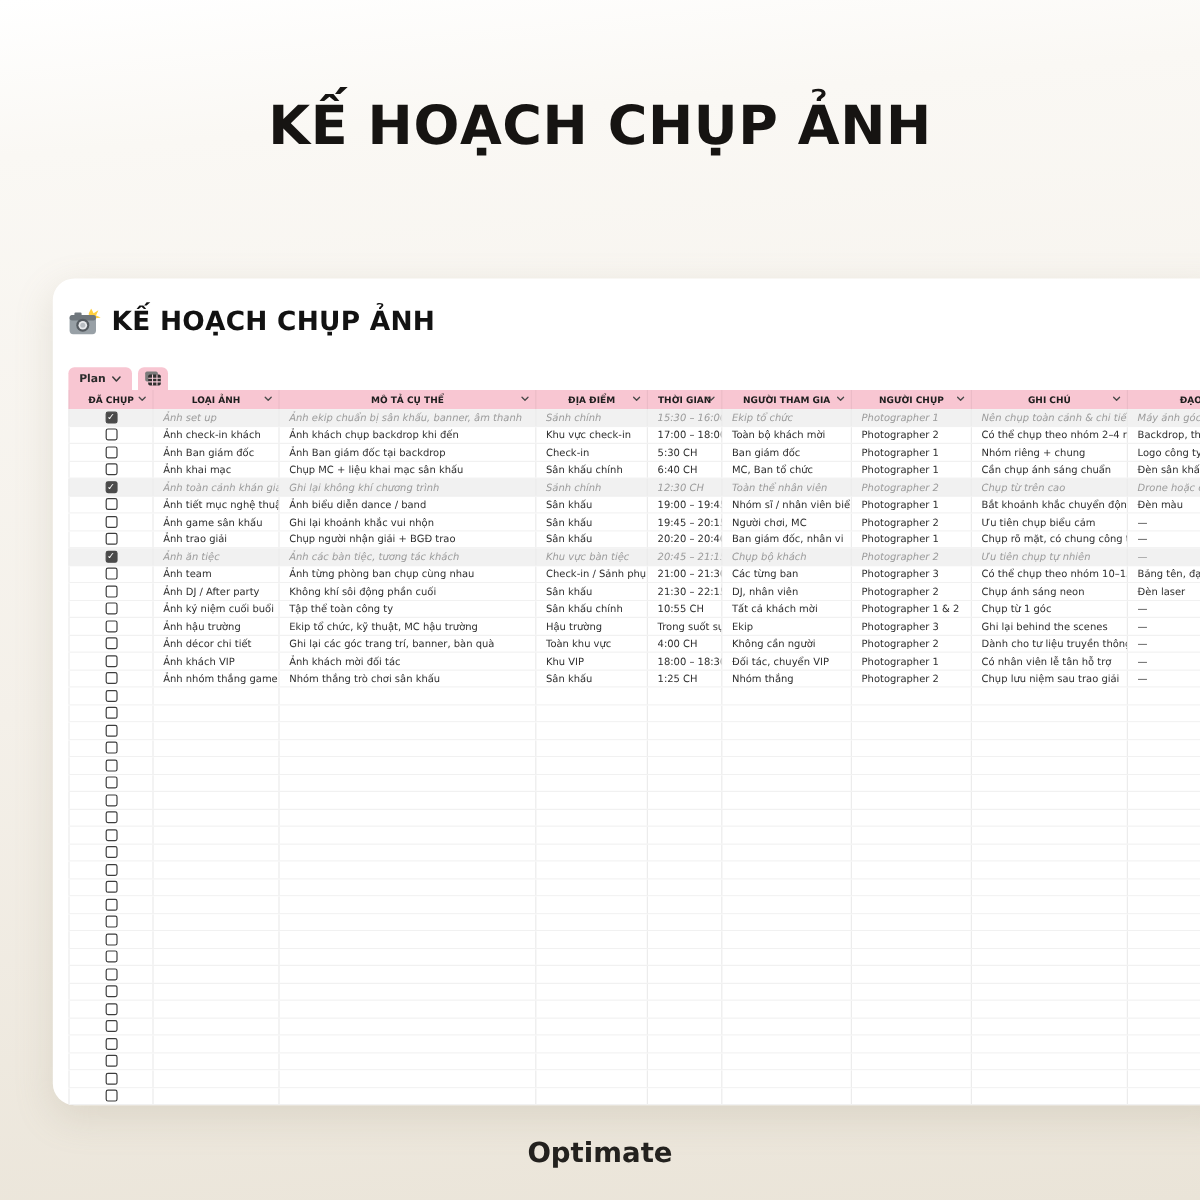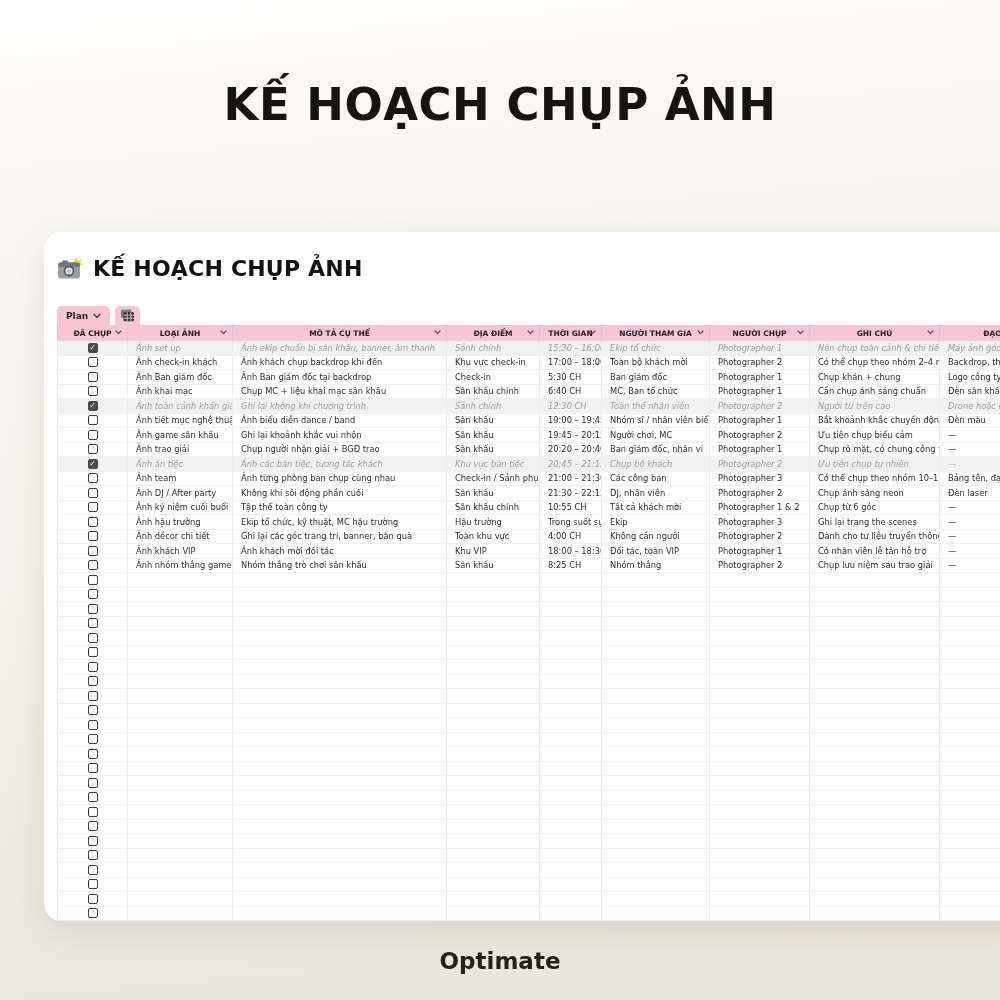--- a/index.html
+++ b/index.html
@@ -184,21 +184,21 @@
         <div class="trow">
           <div class="tcell cb" style="width:71px">
             <span class="checkbox"></span>
           </div>
           <div class="tcell" style="width:105px">Ảnh Ban giám đốc</div>
           <div class="tcell" style="width:214px">Ảnh Ban giám đốc tại backdrop</div>
           <div class="tcell" style="width:93px">Check-in</div>
           <div class="tcell" style="width:62px">5:30 CH</div>
           <div class="tcell" style="width:108px">Ban giám đốc</div>
           <div class="tcell" style="width:100px">Photographer 1</div>
-          <div class="tcell" style="width:130px">Chụp khán + chung</div>
+          <div class="tcell" style="width:130px">Nhóm riêng + chung</div>
           <div class="tcell" style="width:120px">Logo công ty</div>
         </div>
         <div class="trow">
           <div class="tcell cb" style="width:71px">
             <span class="checkbox"></span>
           </div>
           <div class="tcell" style="width:105px">Ảnh khai mạc</div>
           <div class="tcell" style="width:214px">Chụp MC + liệu khai mạc sân khấu</div>
           <div class="tcell" style="width:93px">Sân khấu chính</div>
           <div class="tcell" style="width:62px">6:40 CH</div>
@@ -210,21 +210,21 @@
         <div class="trow done">
           <div class="tcell cb" style="width:71px">
             <span class="checkbox checked">✓</span>
           </div>
           <div class="tcell" style="width:105px">Ảnh toàn cảnh khán giả</div>
           <div class="tcell" style="width:214px">Ghi lại không khí chương trình</div>
           <div class="tcell" style="width:93px">Sảnh chính</div>
           <div class="tcell" style="width:62px">12:30 CH</div>
           <div class="tcell" style="width:108px">Toàn thể nhân viên</div>
           <div class="tcell" style="width:100px">Photographer 2</div>
-          <div class="tcell" style="width:130px">Người từ trên cao</div>
+          <div class="tcell" style="width:130px">Chụp từ trên cao</div>
           <div class="tcell" style="width:120px">Drone hoặc c</div>
         </div>
         <div class="trow">
           <div class="tcell cb" style="width:71px">
             <span class="checkbox"></span>
           </div>
           <div class="tcell" style="width:105px">Ảnh tiết mục nghệ thuật</div>
           <div class="tcell" style="width:214px">Ảnh biểu diễn dance / band</div>
           <div class="tcell" style="width:93px">Sân khấu</div>
           <div class="tcell" style="width:62px">19:00 – 19:45</div>
@@ -273,21 +273,21 @@
           <div class="tcell" style="width:120px">—</div>
         </div>
         <div class="trow">
           <div class="tcell cb" style="width:71px">
             <span class="checkbox"></span>
           </div>
           <div class="tcell" style="width:105px">Ảnh team</div>
           <div class="tcell" style="width:214px">Ảnh từng phòng ban chụp cùng nhau</div>
           <div class="tcell" style="width:93px">Check-in / Sảnh phụ</div>
           <div class="tcell" style="width:62px">21:00 – 21:30</div>
-          <div class="tcell" style="width:108px">Các công ban</div>
+          <div class="tcell" style="width:108px">Các từng ban</div>
           <div class="tcell" style="width:100px">Photographer 3</div>
           <div class="tcell" style="width:130px">Có thể chụp theo nhóm 10–15 ng</div>
           <div class="tcell" style="width:120px">Bảng tên, đạ</div>
         </div>
         <div class="trow">
           <div class="tcell cb" style="width:71px">
             <span class="checkbox"></span>
           </div>
           <div class="tcell" style="width:105px">Ảnh DJ / After party</div>
           <div class="tcell" style="width:214px">Không khí sôi động phần cuối</div>
@@ -301,34 +301,34 @@
         <div class="trow">
           <div class="tcell cb" style="width:71px">
             <span class="checkbox"></span>
           </div>
           <div class="tcell" style="width:105px">Ảnh kỷ niệm cuối buổi</div>
           <div class="tcell" style="width:214px">Tập thể toàn công ty</div>
           <div class="tcell" style="width:93px">Sân khấu chính</div>
           <div class="tcell" style="width:62px">10:55 CH</div>
           <div class="tcell" style="width:108px">Tất cả khách mời</div>
           <div class="tcell" style="width:100px">Photographer 1 &amp; 2</div>
-          <div class="tcell" style="width:130px">Chụp từ 6 góc</div>
+          <div class="tcell" style="width:130px">Chụp từ 1 góc</div>
           <div class="tcell" style="width:120px">—</div>
         </div>
         <div class="trow">
           <div class="tcell cb" style="width:71px">
             <span class="checkbox"></span>
           </div>
           <div class="tcell" style="width:105px">Ảnh hậu trường</div>
           <div class="tcell" style="width:214px">Ekip tổ chức, kỹ thuật, MC hậu trường</div>
           <div class="tcell" style="width:93px">Hậu trường</div>
           <div class="tcell" style="width:62px">Trong suốt sự k</div>
           <div class="tcell" style="width:108px">Ekip</div>
           <div class="tcell" style="width:100px">Photographer 3</div>
-          <div class="tcell" style="width:130px">Ghi lại trang the scenes</div>
+          <div class="tcell" style="width:130px">Ghi lại behind the scenes</div>
           <div class="tcell" style="width:120px">—</div>
         </div>
         <div class="trow">
           <div class="tcell cb" style="width:71px">
             <span class="checkbox"></span>
           </div>
           <div class="tcell" style="width:105px">Ảnh décor chi tiết</div>
           <div class="tcell" style="width:214px">Ghi lại các góc trang trí, banner, bàn quà</div>
           <div class="tcell" style="width:93px">Toàn khu vực</div>
           <div class="tcell" style="width:62px">4:00 CH</div>
@@ -338,33 +338,33 @@
           <div class="tcell" style="width:120px">—</div>
         </div>
         <div class="trow">
           <div class="tcell cb" style="width:71px">
             <span class="checkbox"></span>
           </div>
           <div class="tcell" style="width:105px">Ảnh khách VIP</div>
           <div class="tcell" style="width:214px">Ảnh khách mời đối tác</div>
           <div class="tcell" style="width:93px">Khu VIP</div>
           <div class="tcell" style="width:62px">18:00 – 18:30</div>
-          <div class="tcell" style="width:108px">Đối tác, toàn VIP</div>
+          <div class="tcell" style="width:108px">Đối tác, chuyển VIP</div>
           <div class="tcell" style="width:100px">Photographer 1</div>
           <div class="tcell" style="width:130px">Có nhân viên lễ tân hỗ trợ</div>
           <div class="tcell" style="width:120px">—</div>
         </div>
         <div class="trow">
           <div class="tcell cb" style="width:71px">
             <span class="checkbox"></span>
           </div>
           <div class="tcell" style="width:105px">Ảnh nhóm thắng game</div>
           <div class="tcell" style="width:214px">Nhóm thắng trò chơi sân khấu</div>
           <div class="tcell" style="width:93px">Sân khấu</div>
-          <div class="tcell" style="width:62px">8:25 CH</div>
+          <div class="tcell" style="width:62px">1:25 CH</div>
           <div class="tcell" style="width:108px">Nhóm thắng</div>
           <div class="tcell" style="width:100px">Photographer 2</div>
           <div class="tcell" style="width:130px">Chụp lưu niệm sau trao giải</div>
           <div class="tcell" style="width:120px">—</div>
         </div>
         <div class="trow">
           <div class="tcell cb" style="width:71px">
             <span class="checkbox"></span>
           </div>
           <div class="tcell" style="width:105px"></div>

